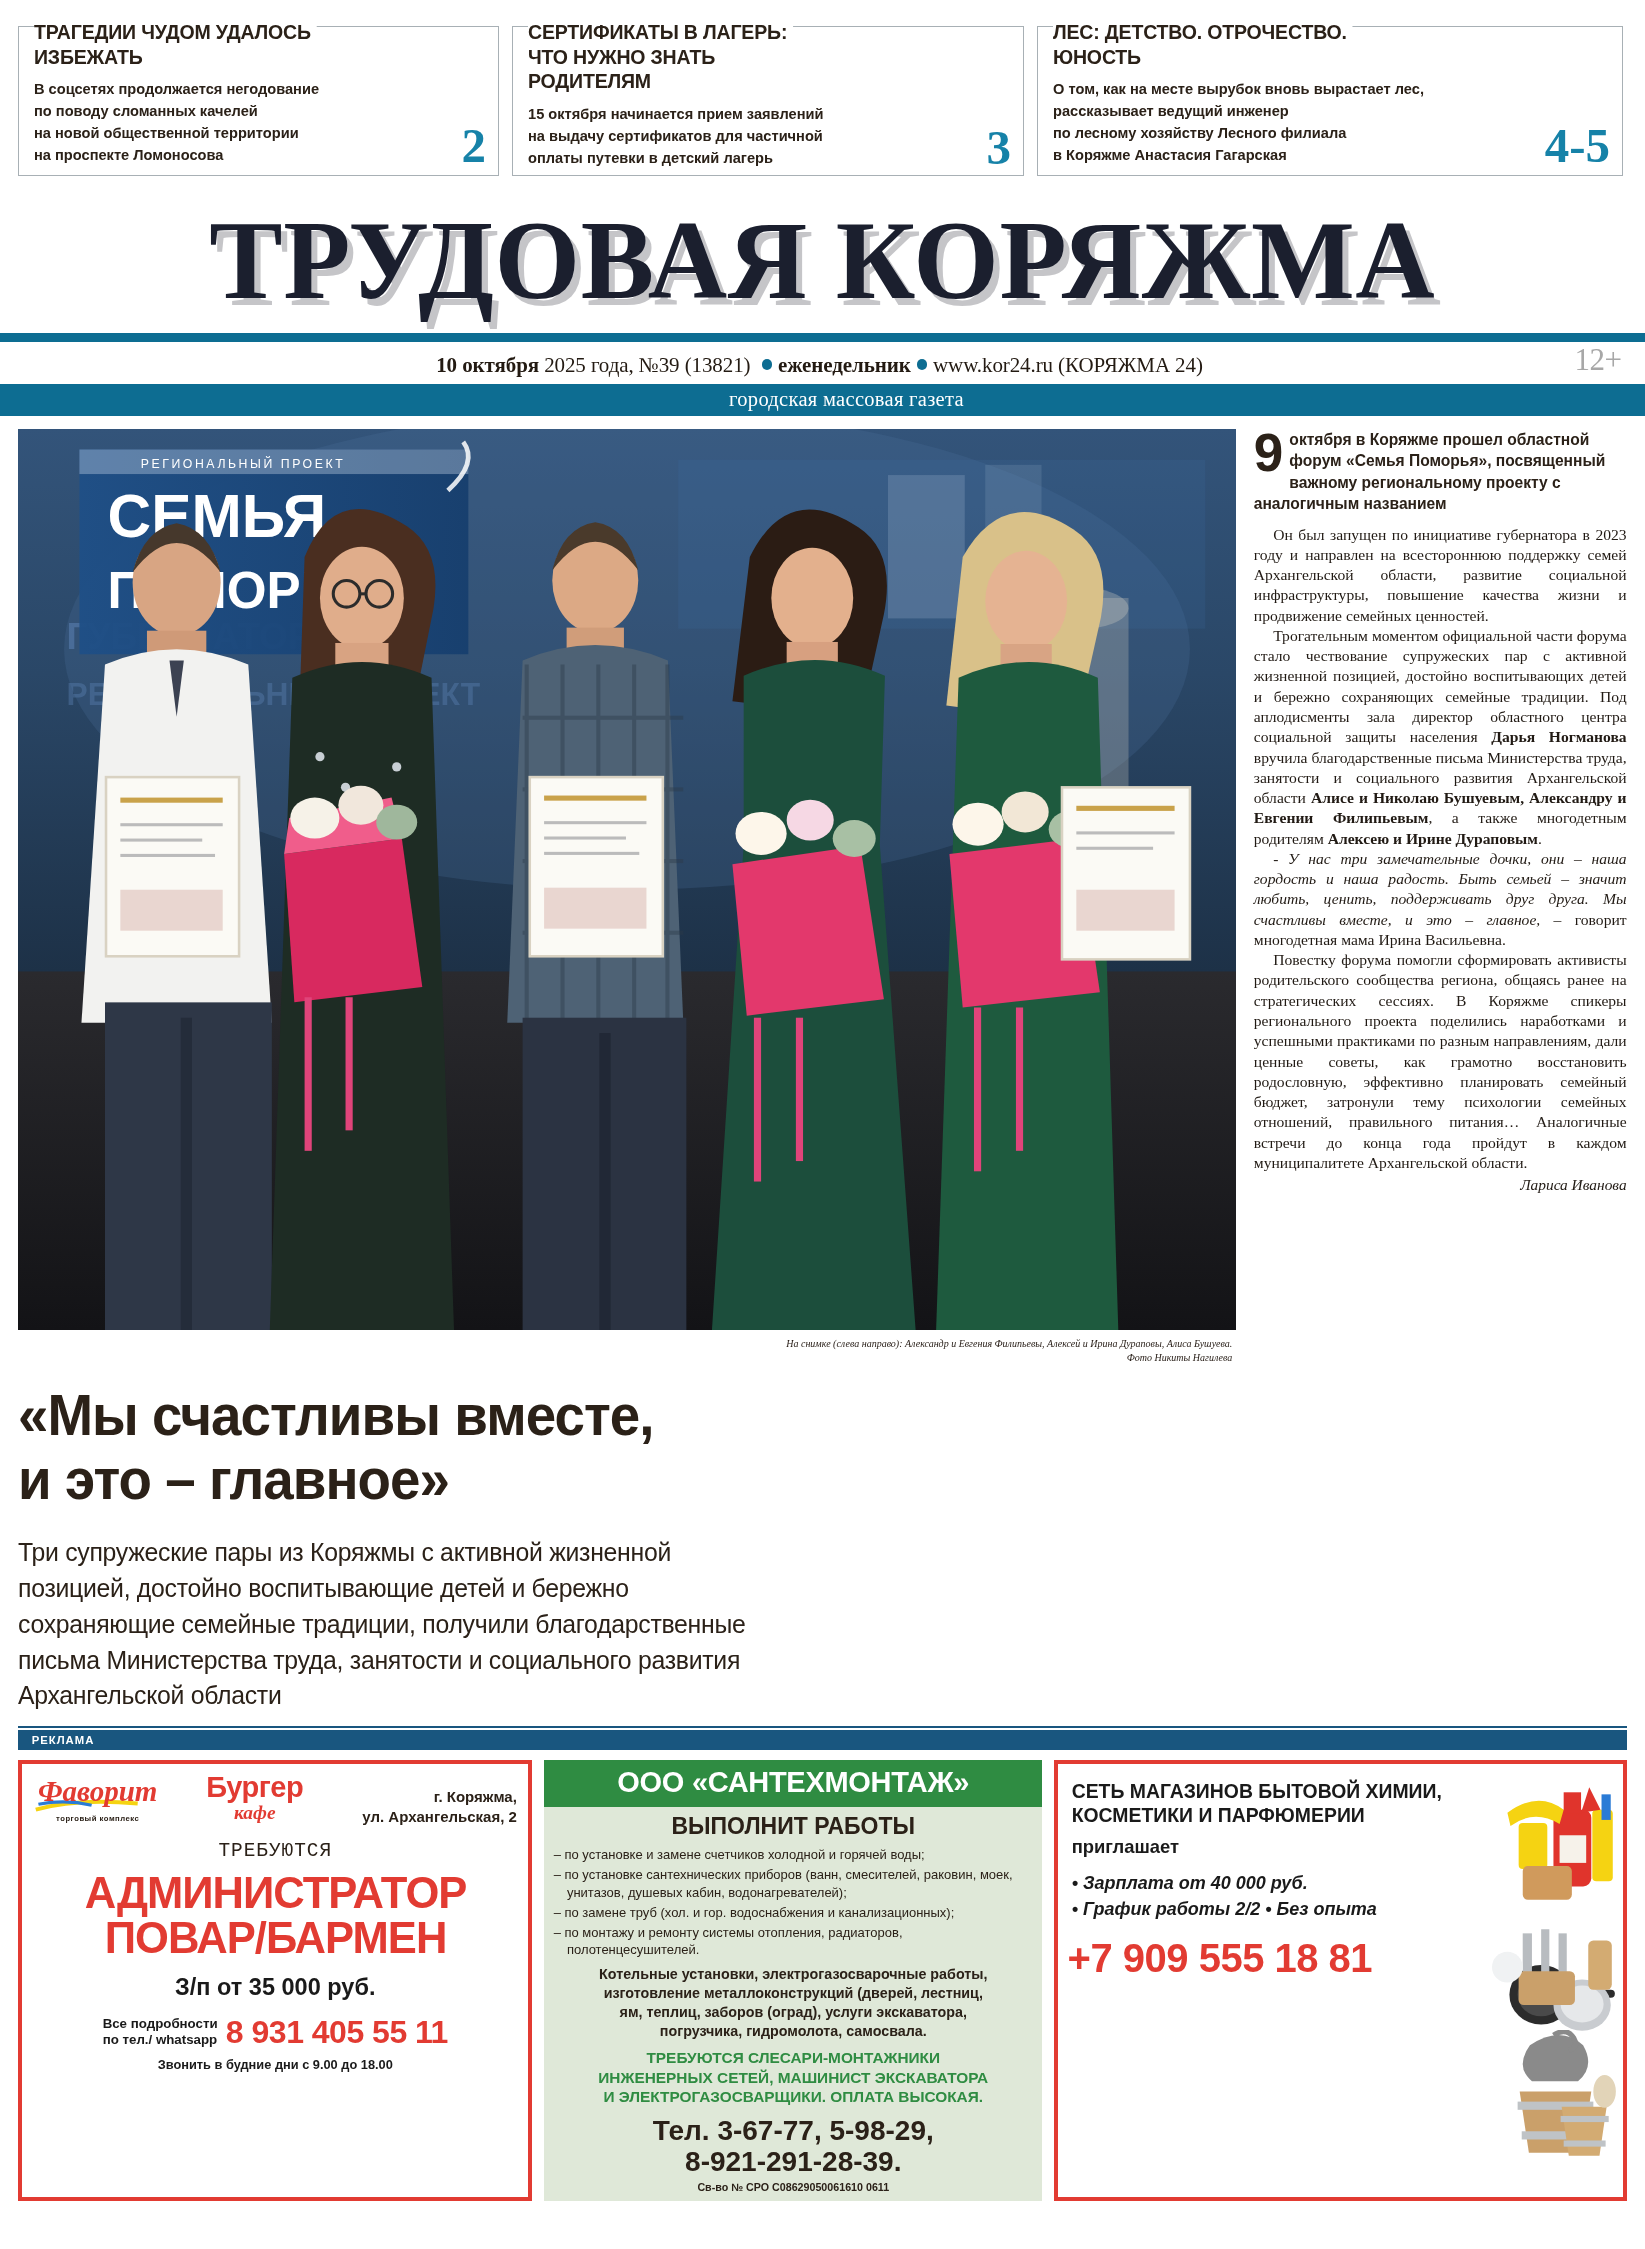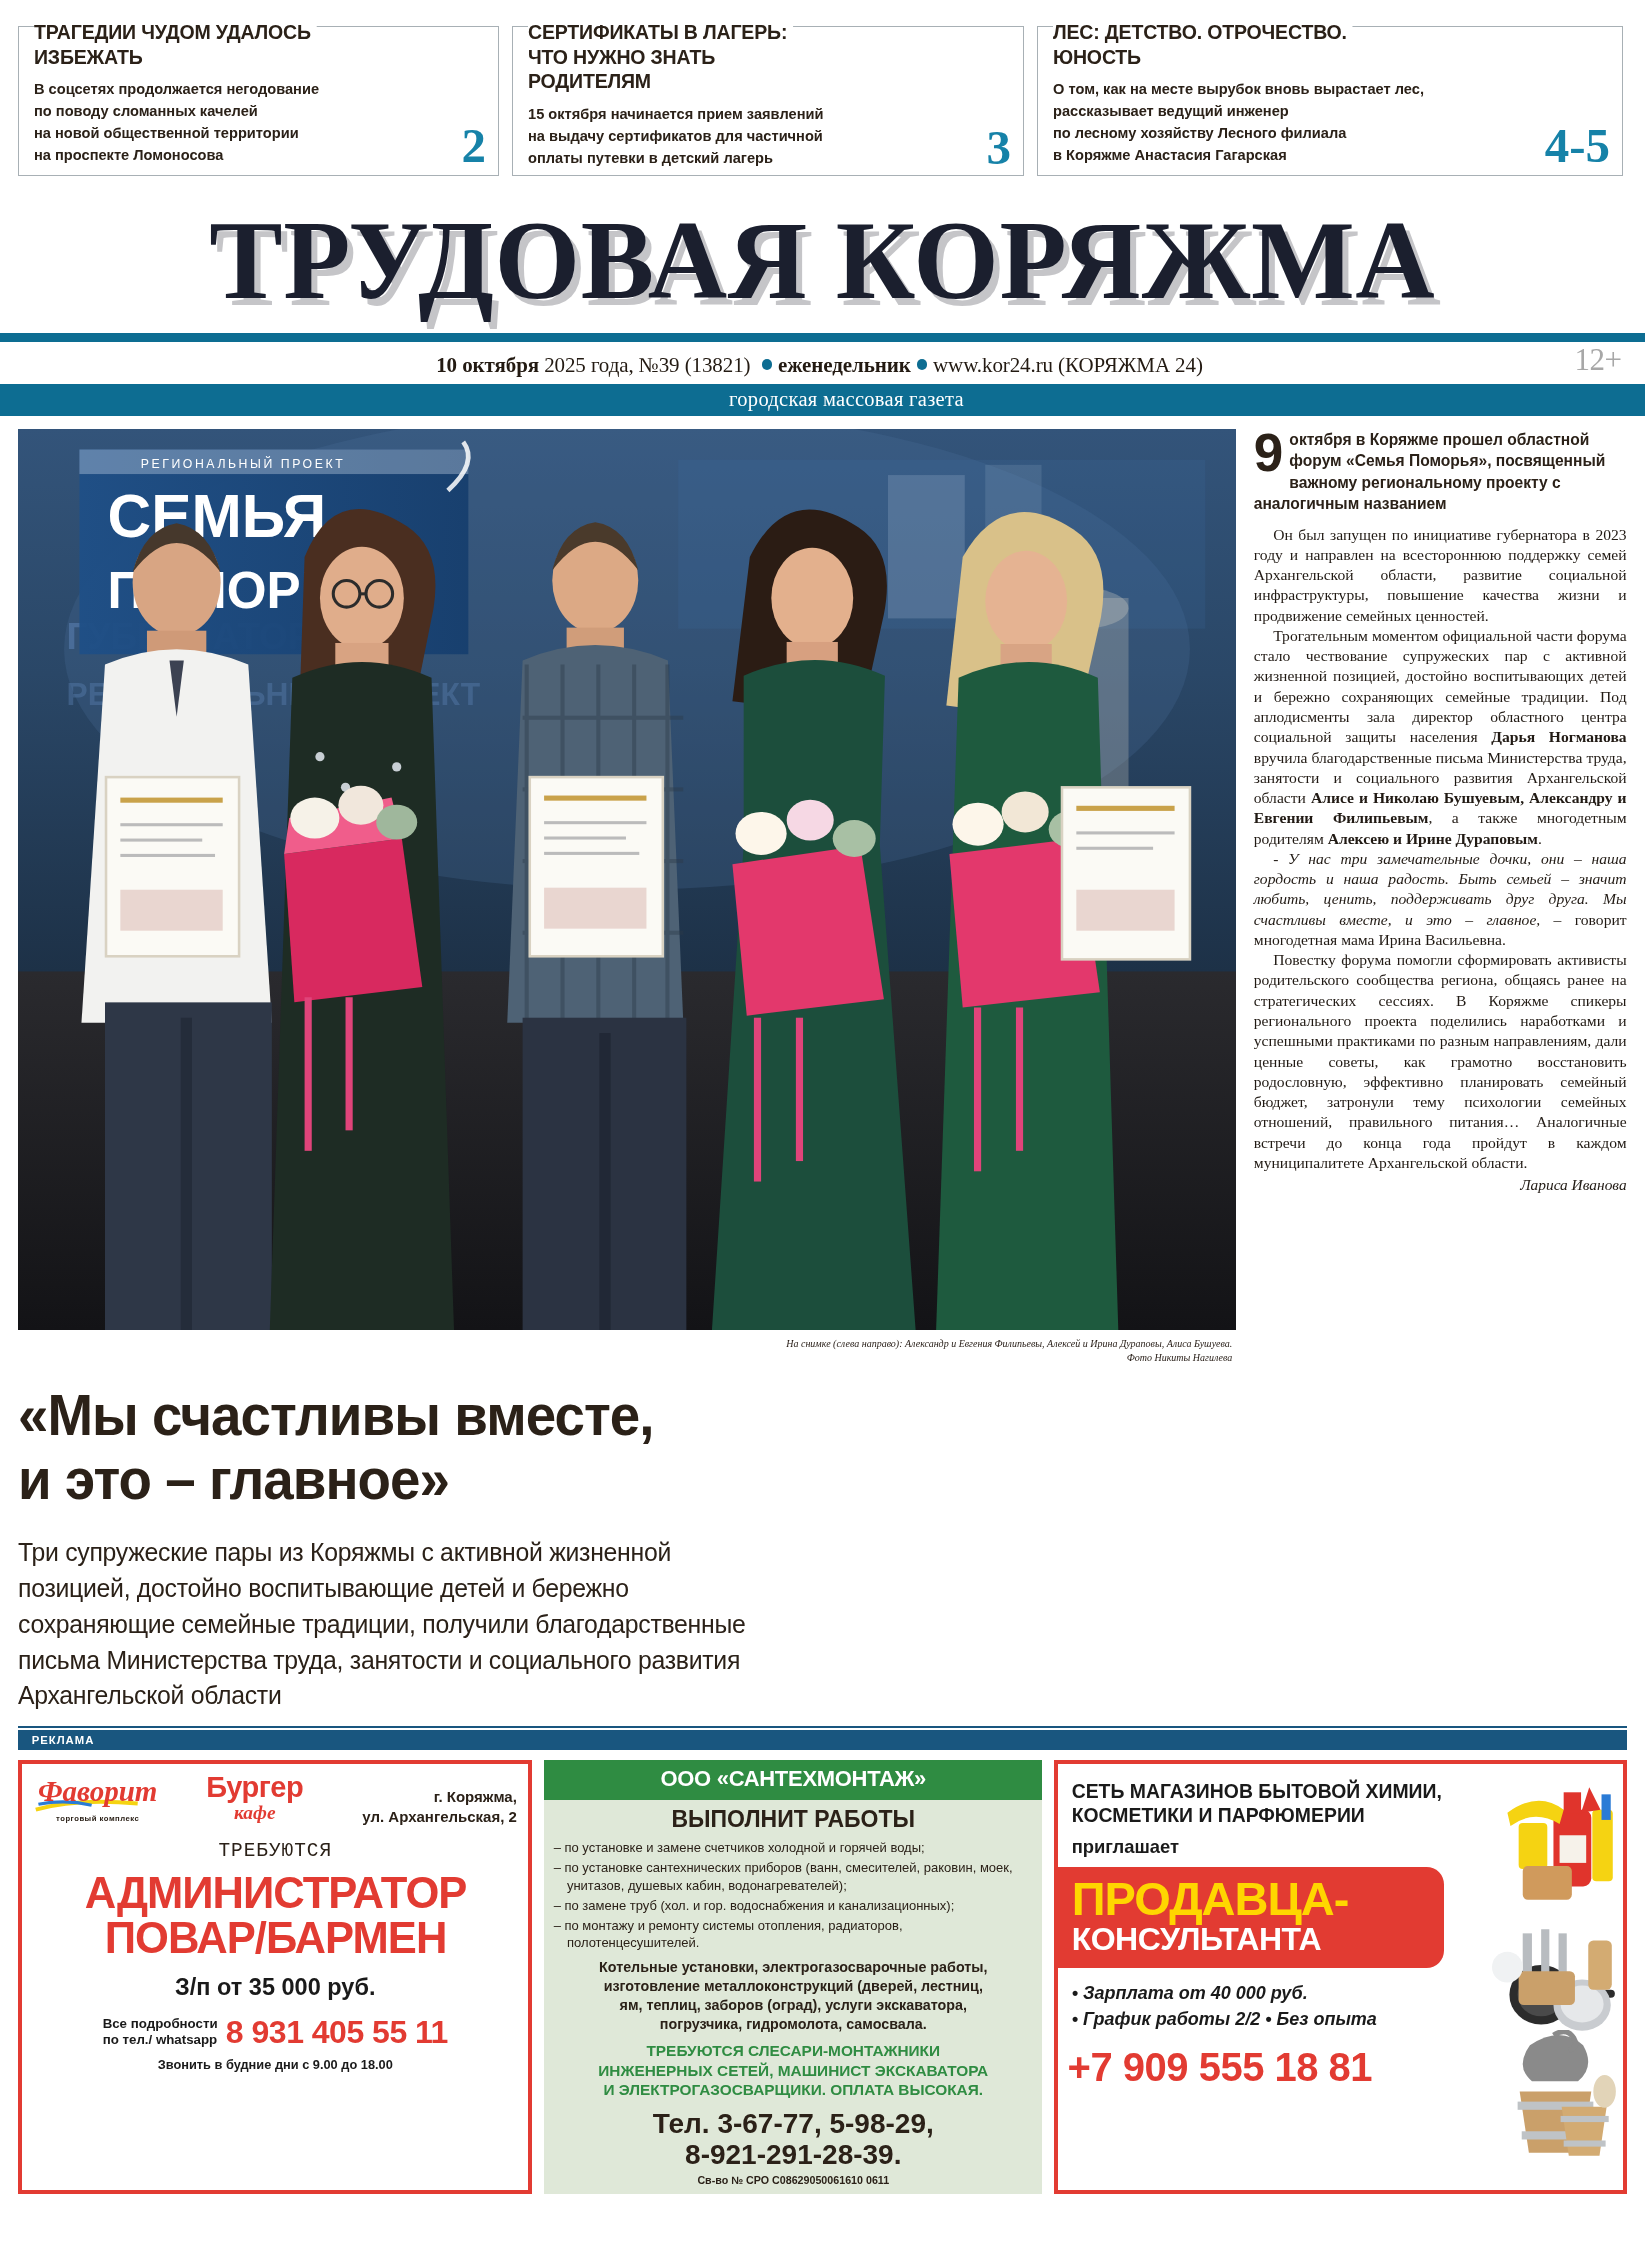--- a/index.html
+++ b/index.html
@@ -399,21 +399,21 @@
     flex-direction: column;
   }
   .ad2-hdr {
     background: #2f8c42;
     text-align: center;
     padding: 6.1px 0 7.2px 0;
   }
   .ad2-hdr span {
     font-family: "Liberation Sans", sans-serif;
     font-weight: 700;
-    font-size: 22px;
+    font-size: 29px;
     color: #fff;
     letter-spacing: -0.3px;
   }
   .ad2-sub {
     font-family: "Liberation Sans", sans-serif;
     font-weight: 700;
     font-size: 23px;
     color: #2b2118;
     text-align: center;
     margin: 6.1px 0 6.1px 0;
@@ -870,24 +870,20 @@
       <div class="ad2-sro">Св-во № СРО С08629050061610 0611</div>
     </div>
 
     <div class="ad3">
       <div class="ad3-top">
         <div>СЕТЬ МАГАЗИНОВ БЫТОВОЙ ХИМИИ,</div>
         <div>КОСМЕТИКИ И ПАРФЮМЕРИИ</div>
       </div>
       <div class="ad3-invites">приглашает</div>
 
-      <div class="ad3-redbox">
-        <div class="ad3-rb1">ПРОДАВЦА-</div>
-        <div class="ad3-rb2">КОНСУЛЬТАНТА</div>
-      </div>
 
       <div class="ad3-bullets">
         <div>• Зарплата от 40 000 руб.</div>
         <div>• График работы 2/2 • Без опыта</div>
       </div>
 
       <div class="ad3-phone">+7 909 555 18 81</div>
 
       <svg class="ad3-art ad3-art-1" width="128" height="133" viewBox="0 0 250 260">
         <rect x="120" y="60" width="74" height="150" rx="16" fill="#e0342c"></rect>

